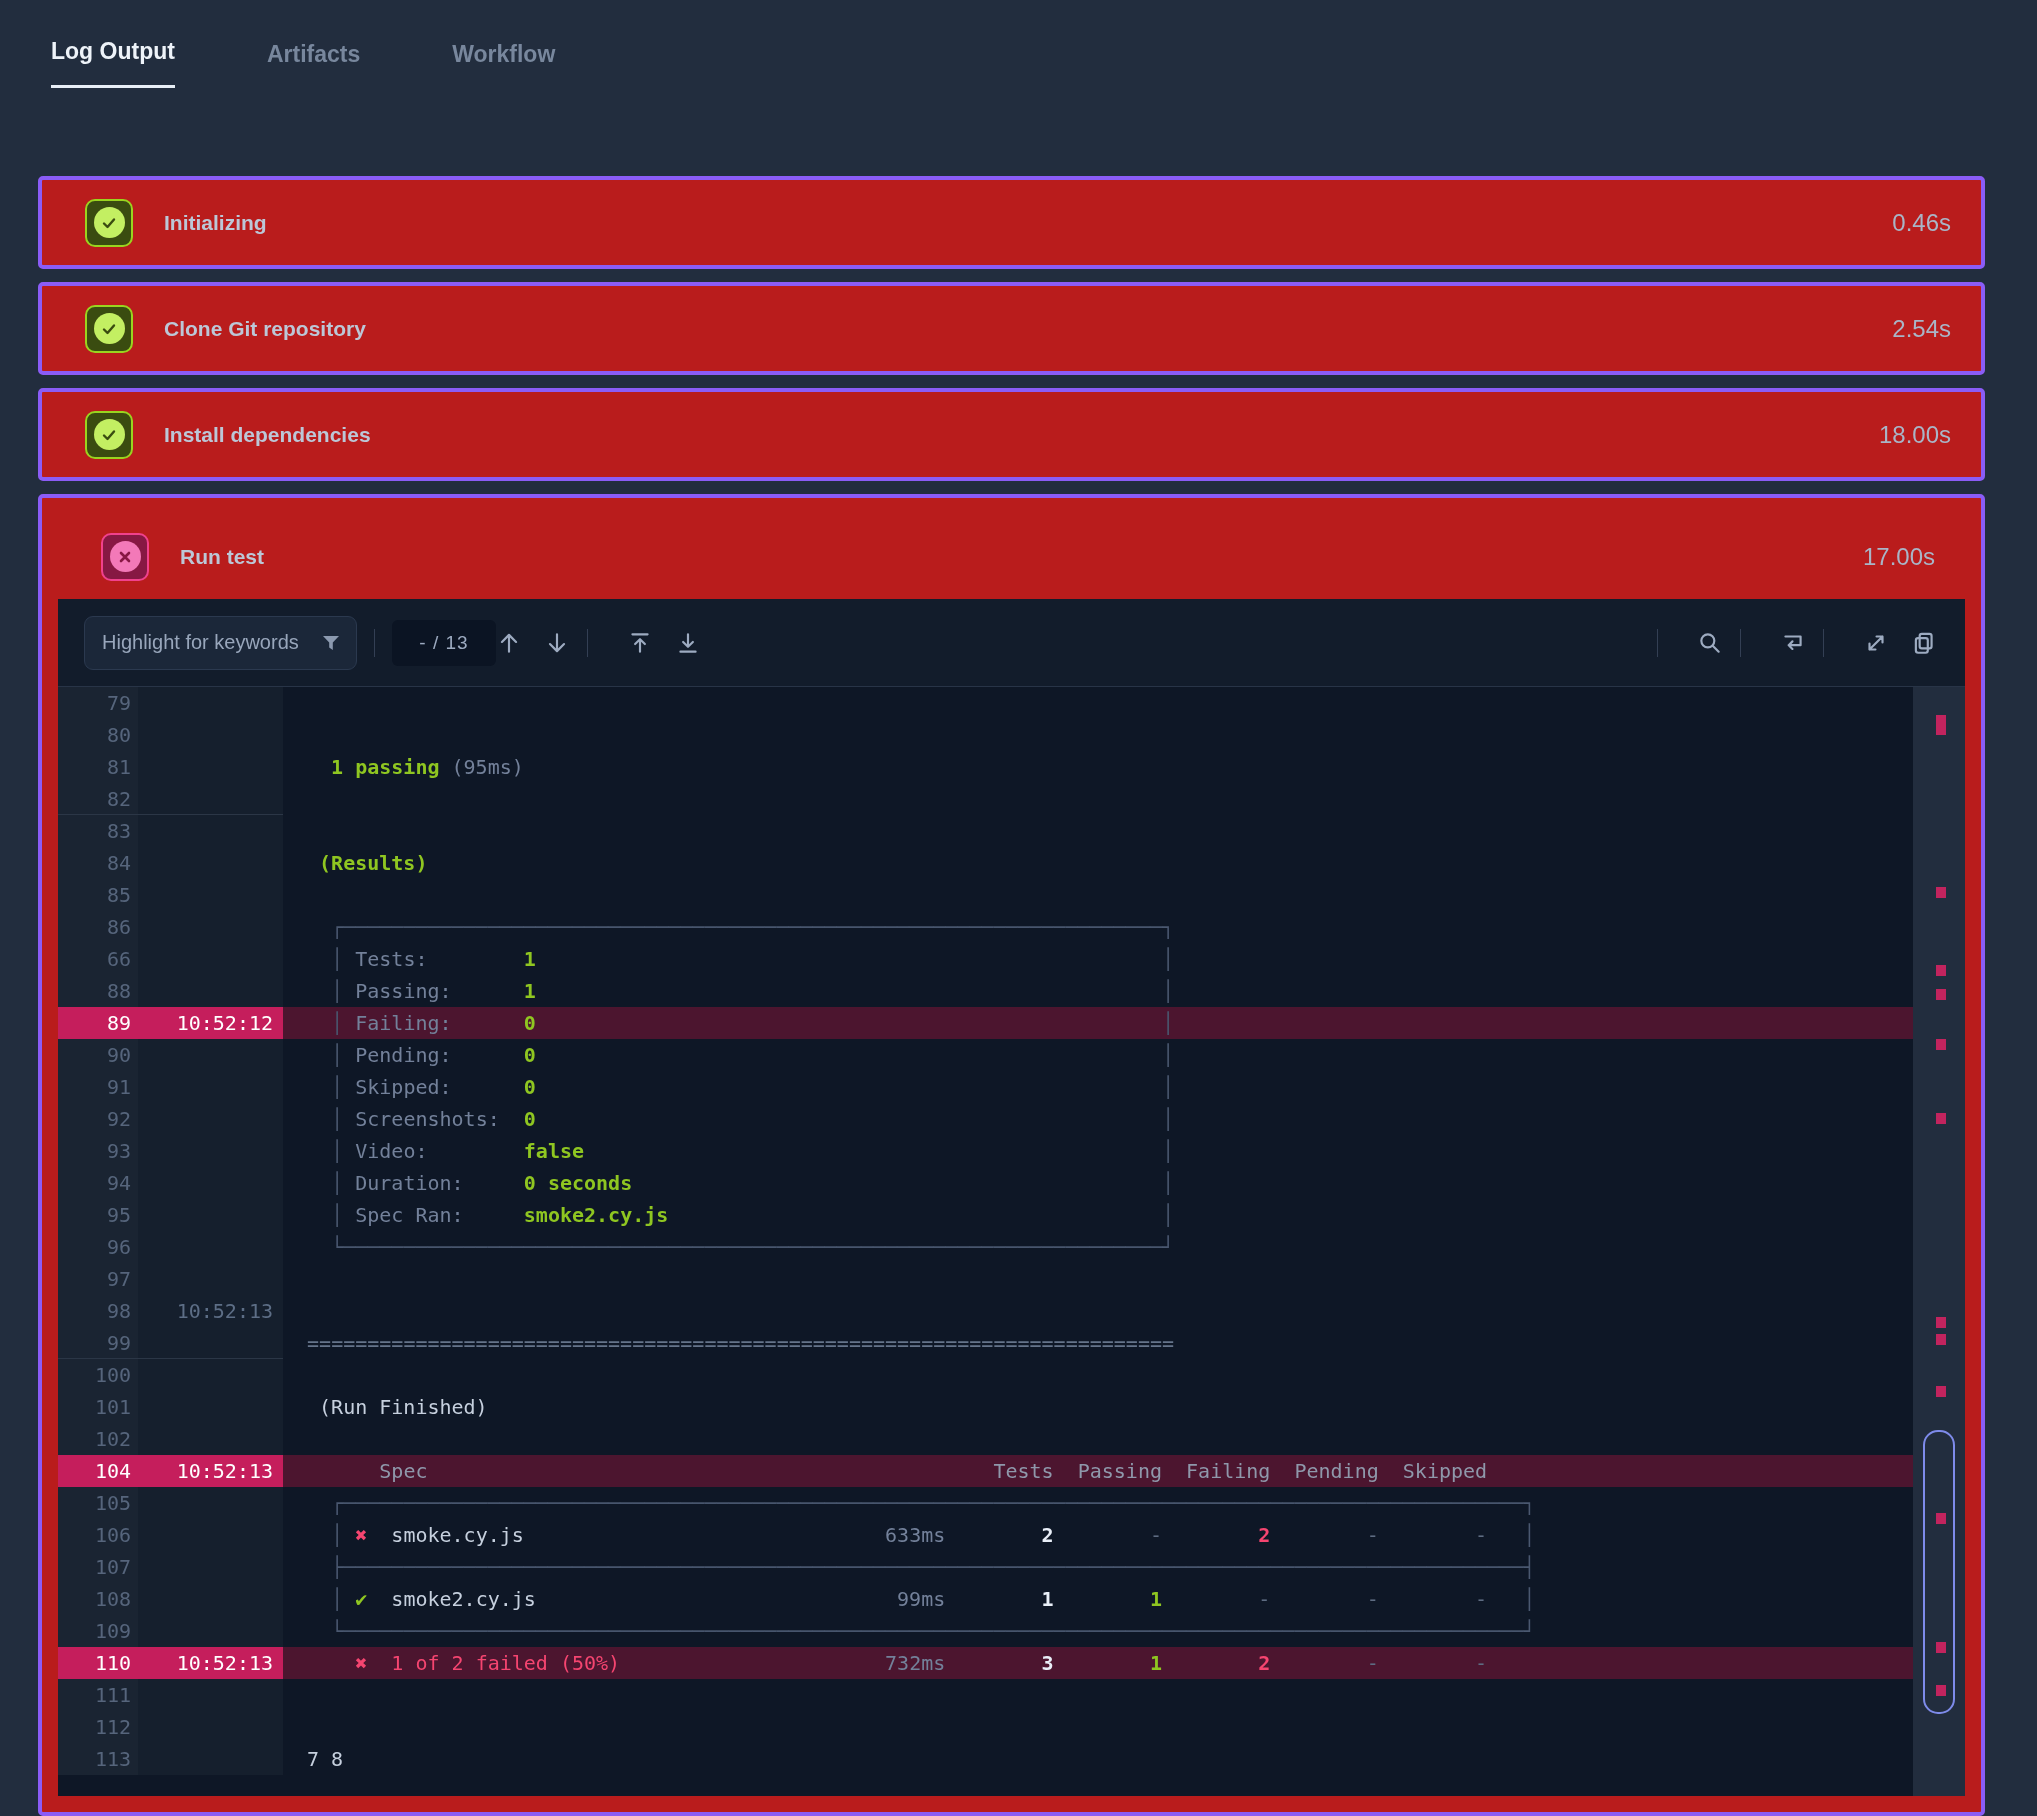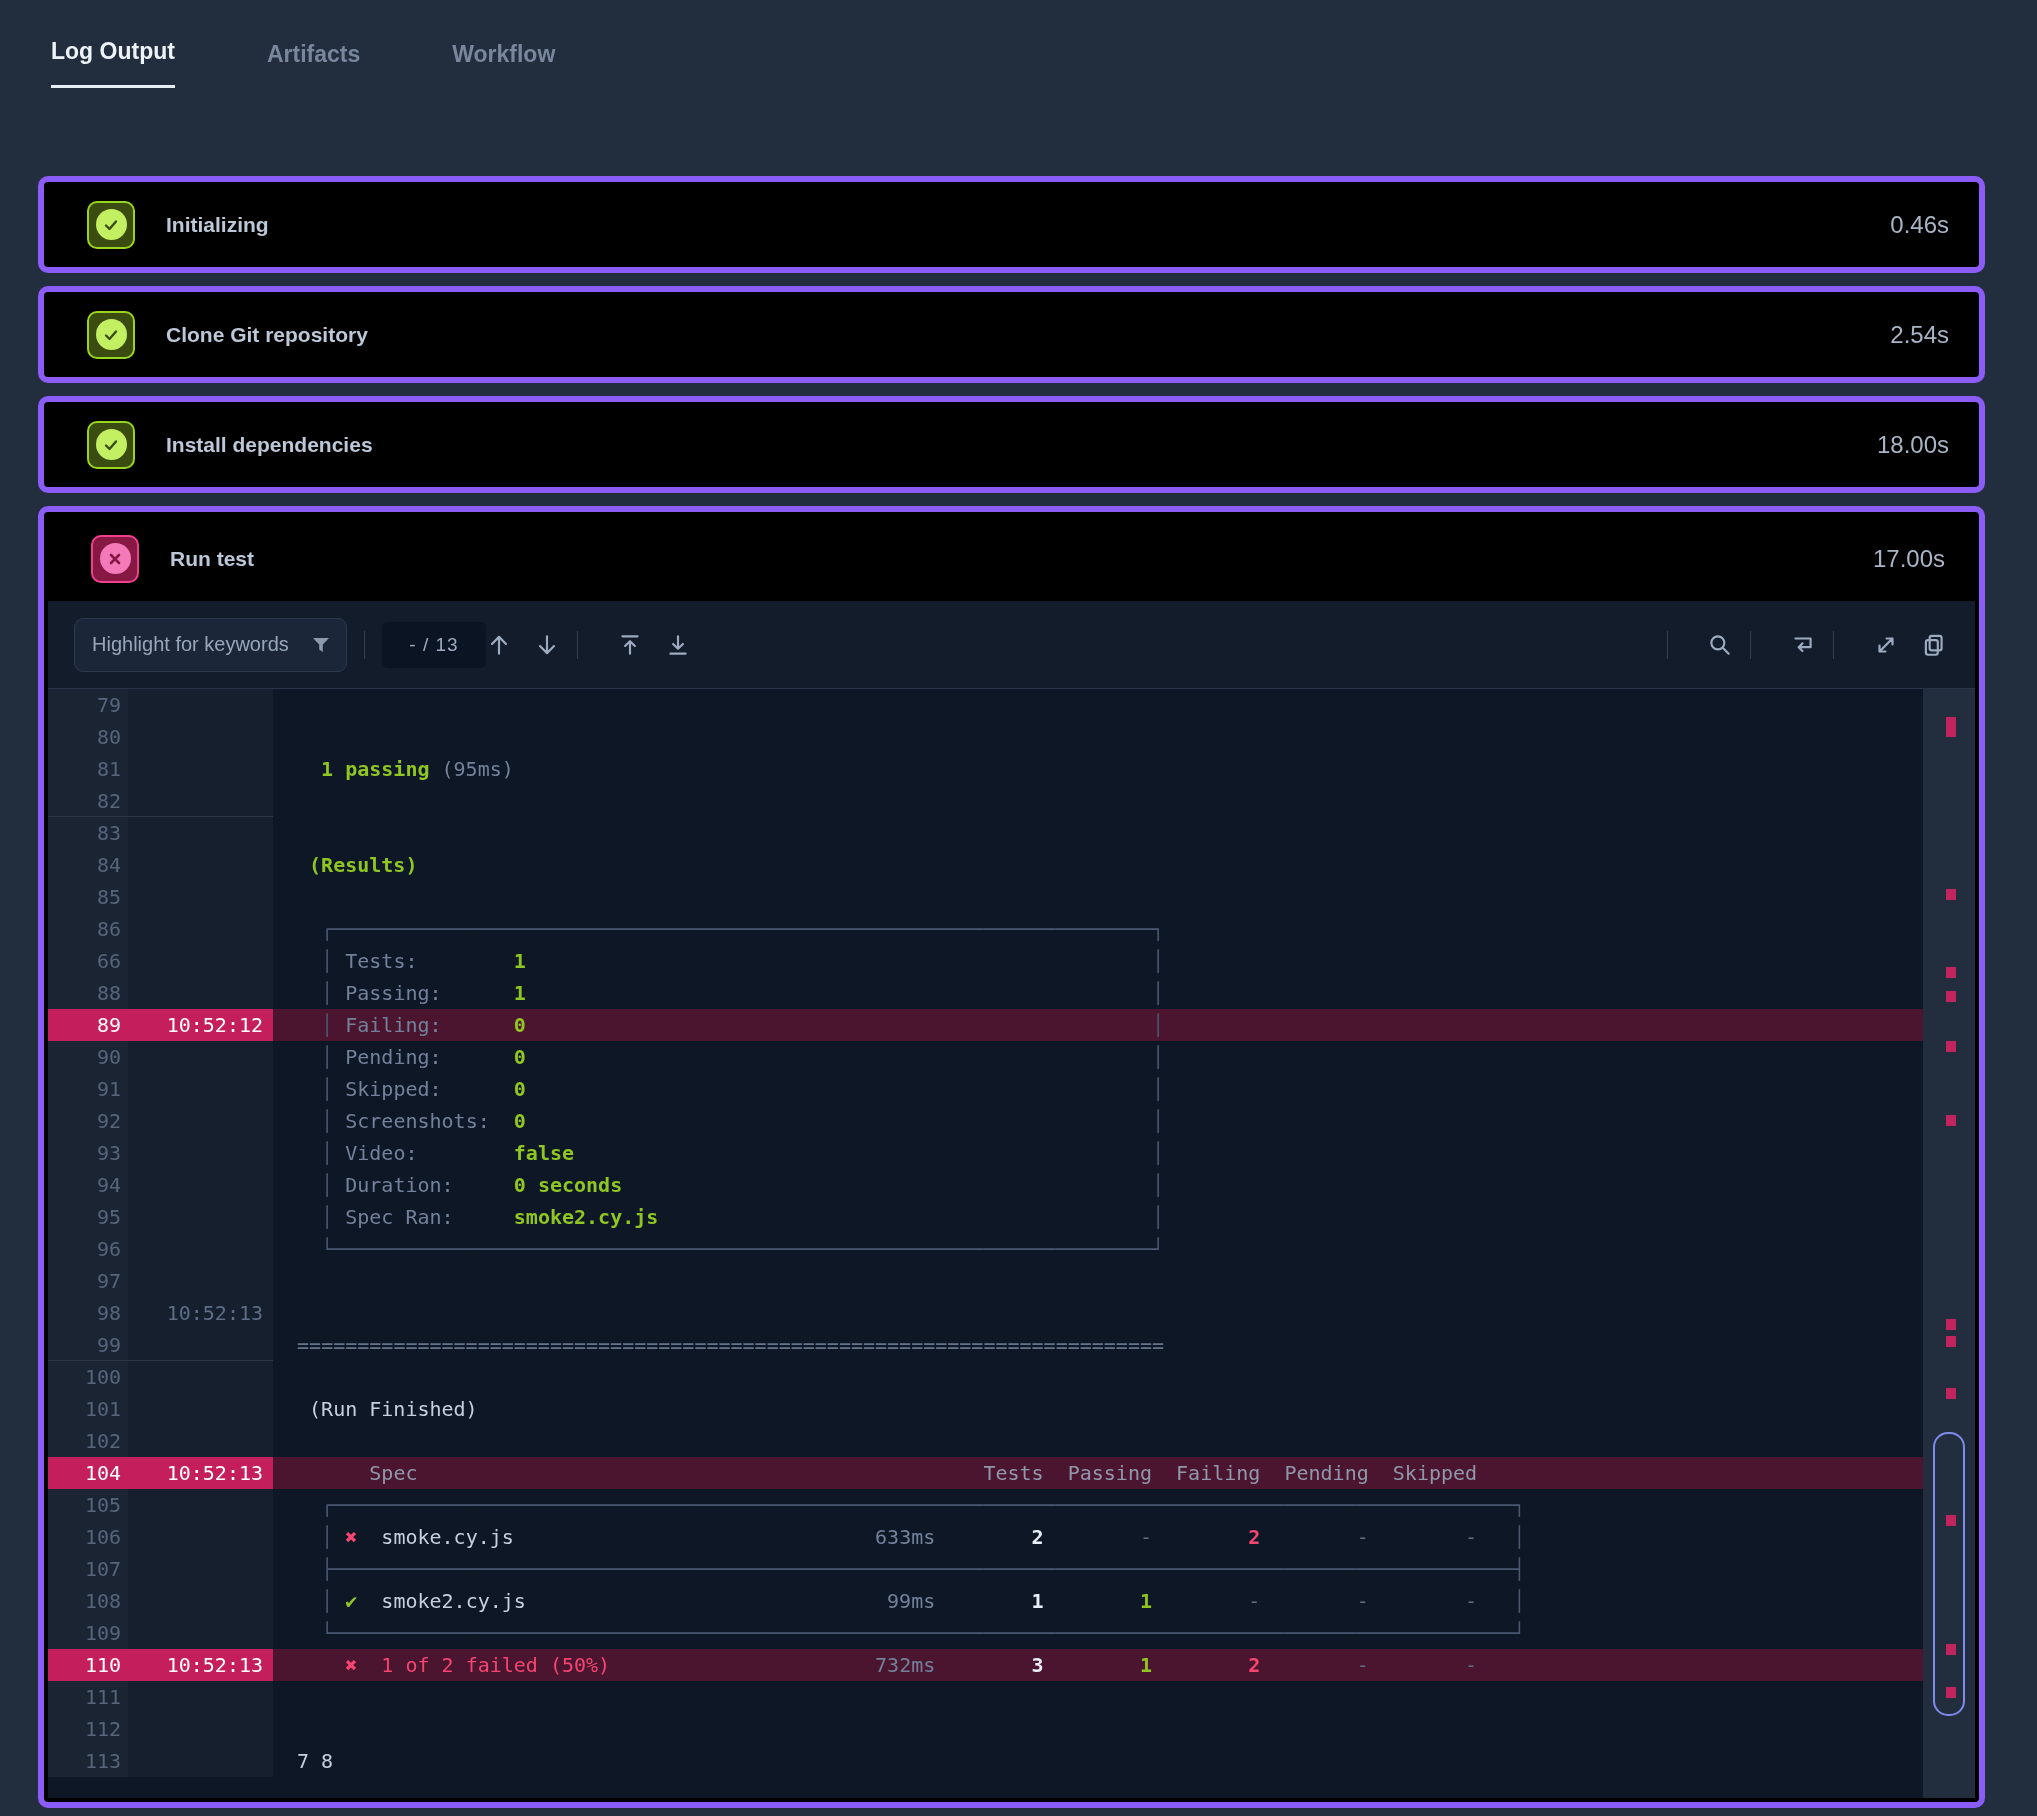--- a/index.html
+++ b/index.html
@@ -6,33 +6,33 @@
     font-family:"Liberation Sans",sans-serif;-webkit-font-smoothing:antialiased;}
   .page{padding:38px 53px 0 38px;}
 
   
   .tabs{display:flex;gap:92px;padding-left:13px;align-items:flex-end;}
   .tab{font-size:23px;font-weight:700;color:#78879d;padding-bottom:20px;cursor:pointer;}
   .tab.active{color:#eef3f9;border-bottom:3px solid #e8eef6;}
 
   
   .cards{margin-top:88px;}
-  .card{background:#000000;border:6px solid #8b5cf6;border-radius:10px;margin-bottom:13px;}
+  .card{background:#b91c1c;border:4px solid #8b5cf6;border-radius:5px;margin-bottom:13px;}
   .step-head{height:85px;display:flex;align-items:center;padding:0 30px 0 43px;}
   .status-icon{width:44px;height:44px;border-radius:10px;display:flex;align-items:center;justify-content:center;flex:none;}
   .status-icon.pass{background:#3a4c10;border:2px solid #9ad41f;}
   .status-icon.fail{background:#871843;border:2px solid #f1418d;}
   .status-circle{width:31px;height:31px;border-radius:50%;display:flex;align-items:center;justify-content:center;}
   .pass .status-circle{background:#c3ef62;}
   .fail .status-circle{background:#f379b8;}
   .step-title{margin-left:31px;font-size:21px;font-weight:700;color:#bcc7d7;}
   .step-time{margin-left:auto;font-size:24px;color:#a9b5c7;}
 
   
-  .run-card{padding:4px;overflow:hidden;margin-bottom:0;}
+  .run-card{padding:16px;overflow:hidden;margin-bottom:0;}
 
   
   .toolbar{height:87px;display:flex;align-items:center;padding:0 28px 0 26px;background:#121c2b;
     border-bottom:1px solid #283447;}
   .kw-input{width:273px;height:54px;background:#1b2739;border:1px solid #2b394f;border-radius:9px;
     display:flex;align-items:center;padding:0 14px 0 17px;box-sizing:border-box;cursor:text;}
   .kw-input span{font-size:20px;color:#98a6bb;}
   .kw-input svg{margin-left:auto;}
   .tdiv{width:1px;height:28px;background:#333f54;margin:0 17px;flex:none;}
   .counter{width:104px;height:46px;background:#0b1423;border-radius:6px;display:flex;align-items:center;

